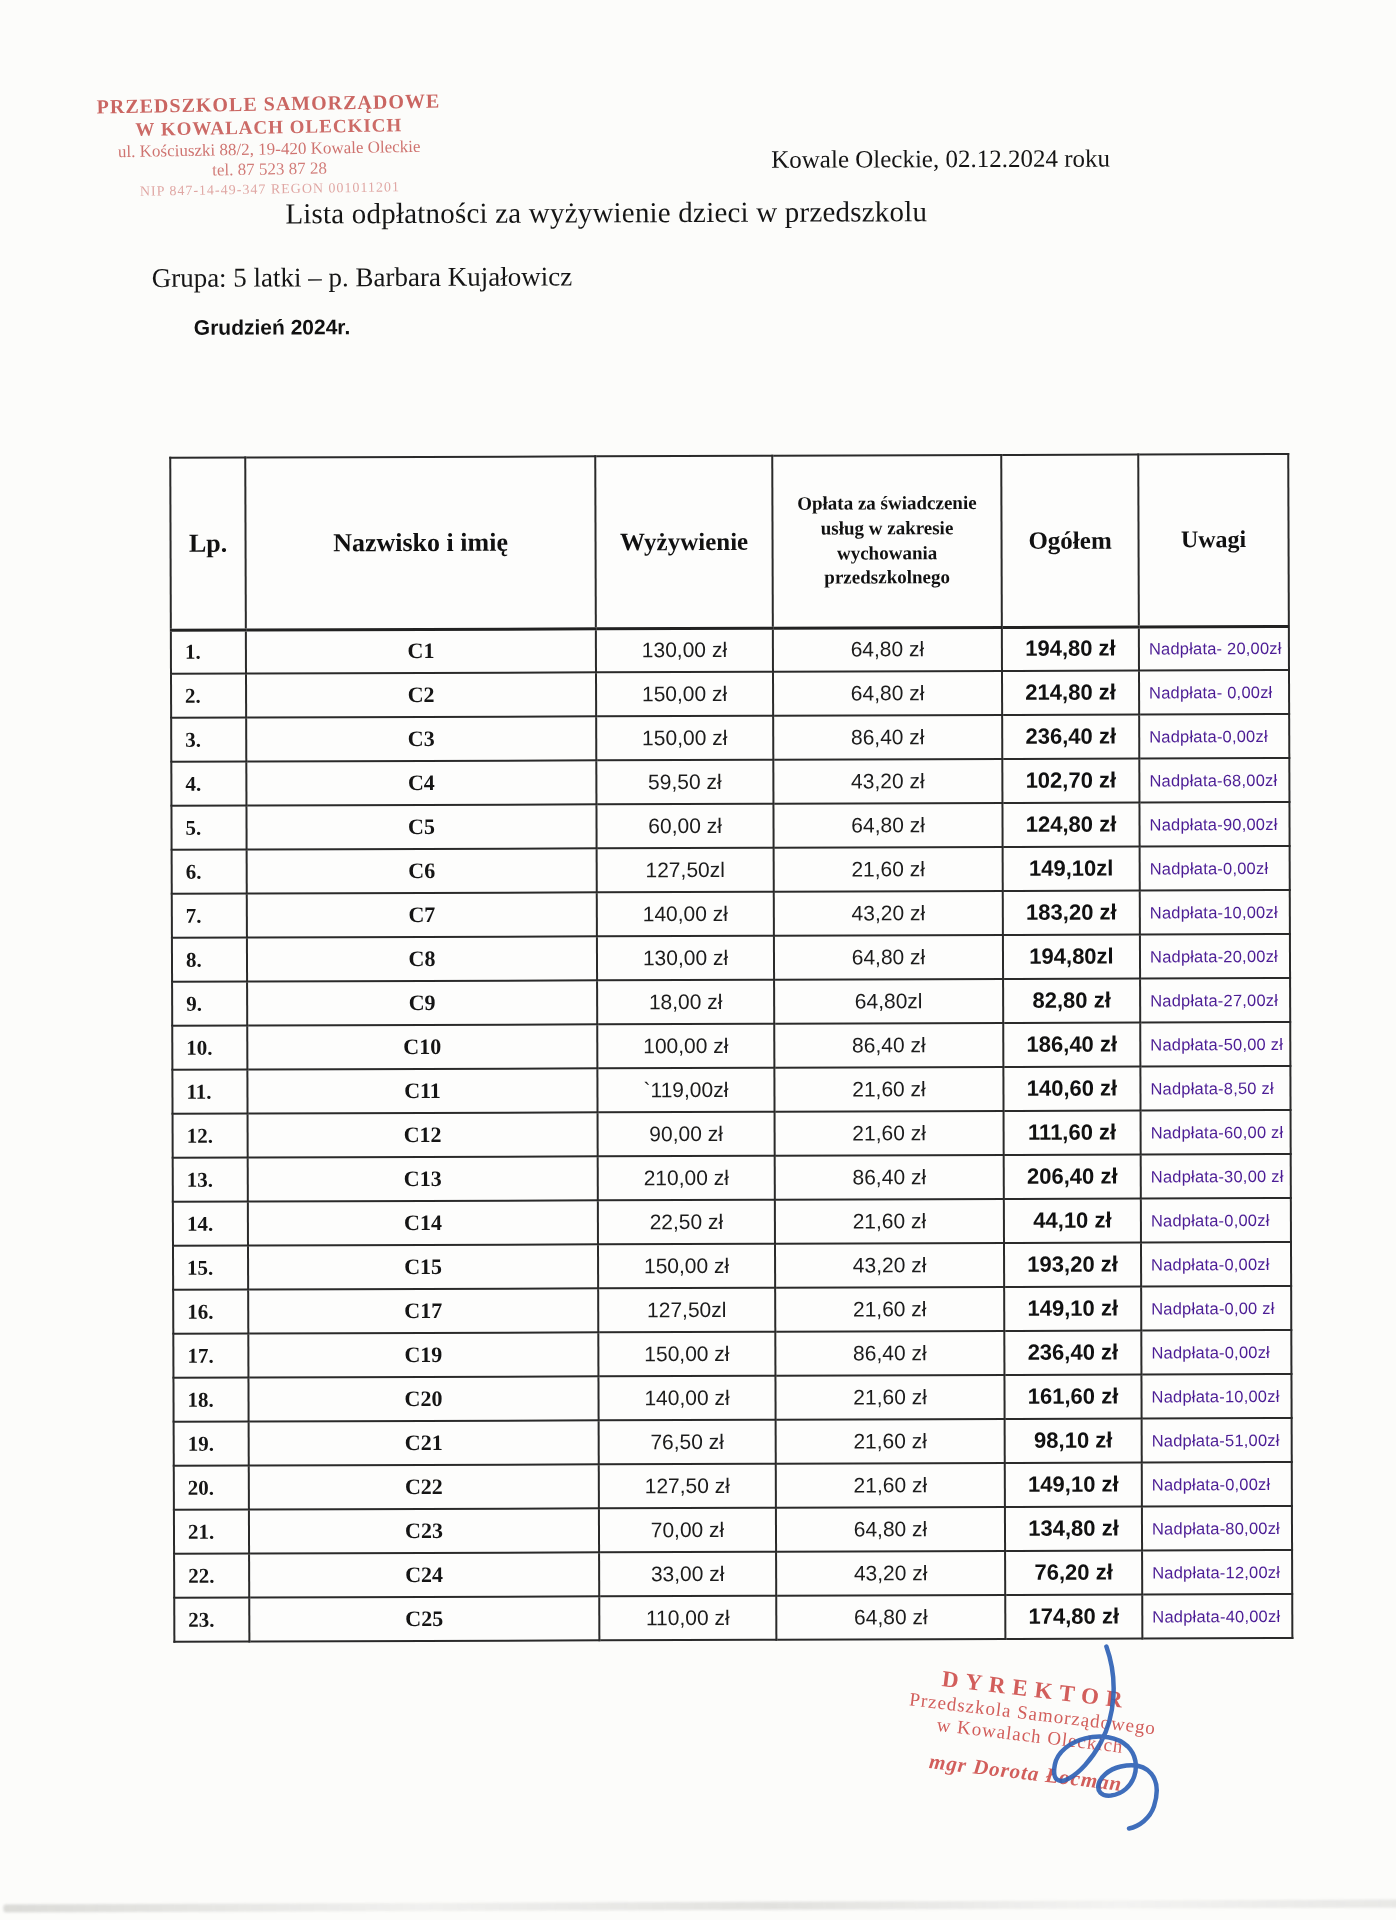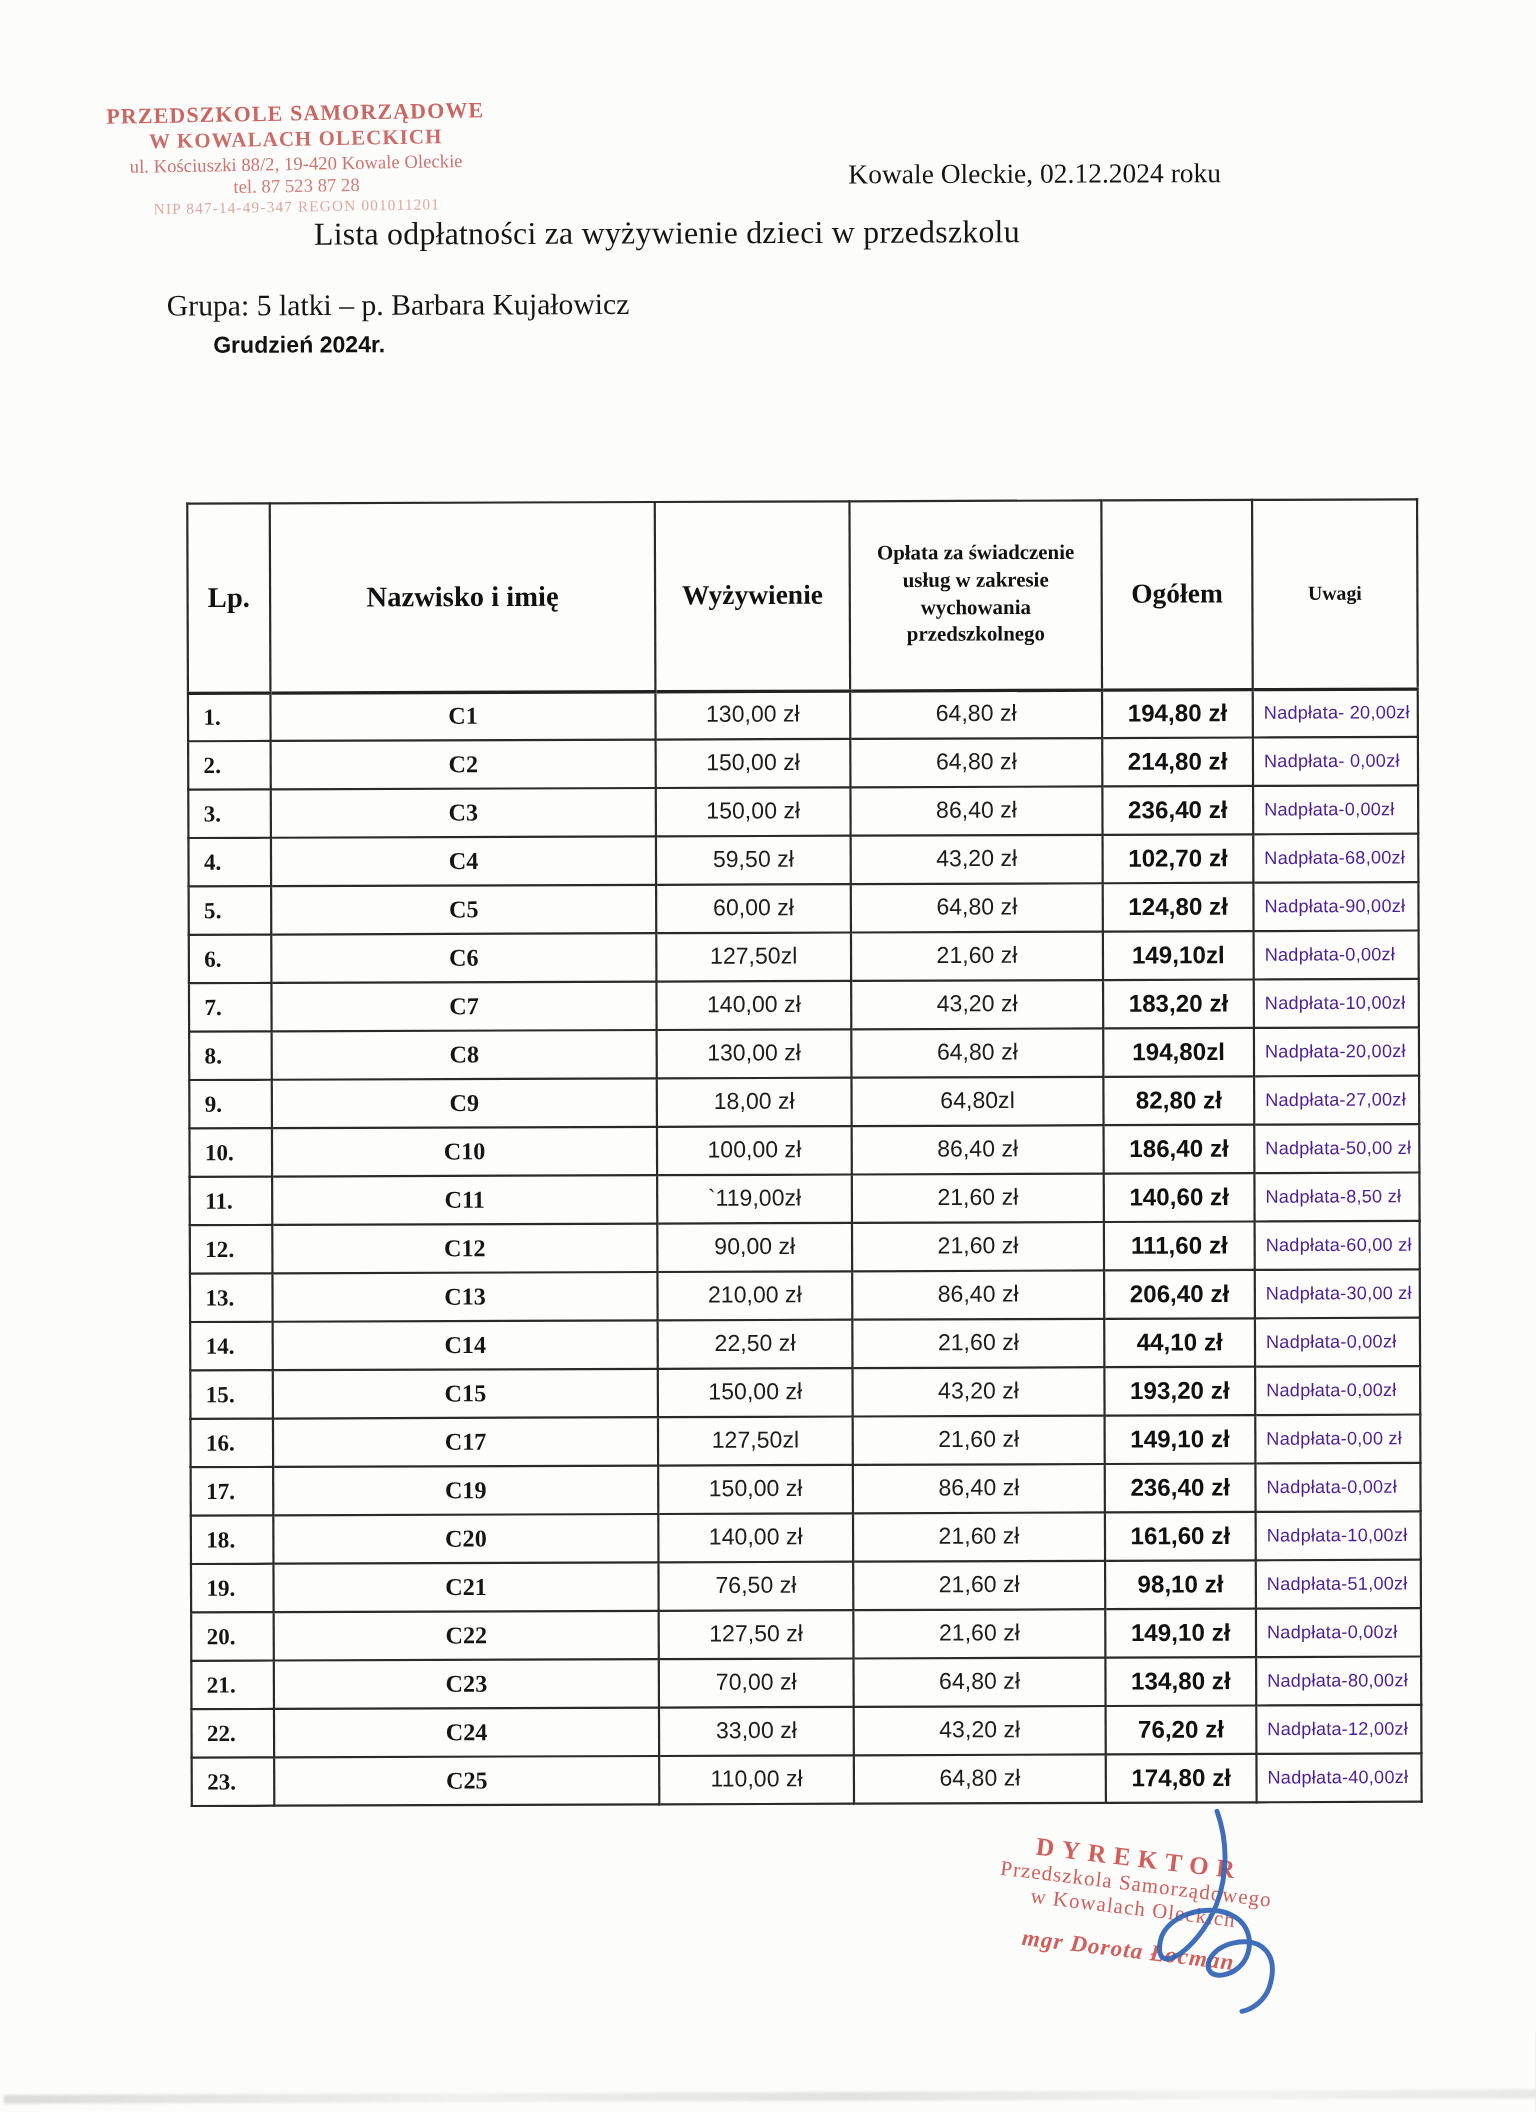--- a/index.html
+++ b/index.html
@@ -36,21 +36,21 @@
   }
   .doc-title {
     position: absolute; left: 288px; top: 196px;
     font-size: 29px; letter-spacing: .2px;
   }
   .group-line {
     position: absolute; left: 154px; top: 261px;
     font-size: 27px;
   }
   .month-line {
-    position: absolute; left: 196px; top: 301px;
+    position: absolute; left: 196px; top: 314px;
     font-family: "Liberation Sans", sans-serif;
     font-weight: bold; font-size: 21px; color:#111;
   }
 
   
   table.payments {
     position: absolute; left: 171px; top: 455px;
     border-collapse: collapse;
     table-layout: fixed;
     width: 1118px;
@@ -71,21 +71,21 @@
     font-family: "Liberation Serif", serif;
     font-weight: bold; color:#111;
     vertical-align: middle; text-align: center;
     border-bottom: 3px solid #222;
   }
   th.h-lp   { font-size: 26px; }
   th.h-name { font-size: 26px; }
   th.h-wyz  { font-size: 25px; }
   th.h-opl  { font-size: 19px; line-height: 1.3; padding: 12px 8px; }
   th.h-ogo  { font-size: 25px; }
-  th.h-uwa  { font-size: 18px; border-radius: 17px; }
+  th.h-uwa  { font-size: 24px; border-radius: 17px; }
 
   table.payments tbody td { height: 44px; vertical-align: middle; }
 
   td.col-lp {
     font-family: "Liberation Serif", serif;
     font-weight: bold; font-size: 21px;
     text-align: left; padding-left: 13px;
     border-top: 4px double #222; border-bottom: 4px double #222;
   }
   td.col-name {

